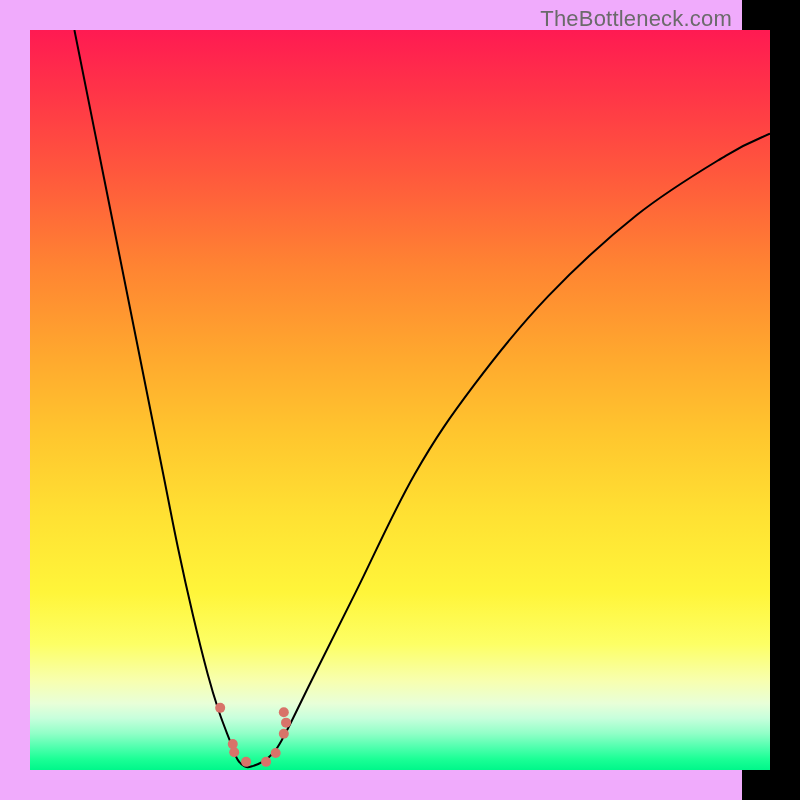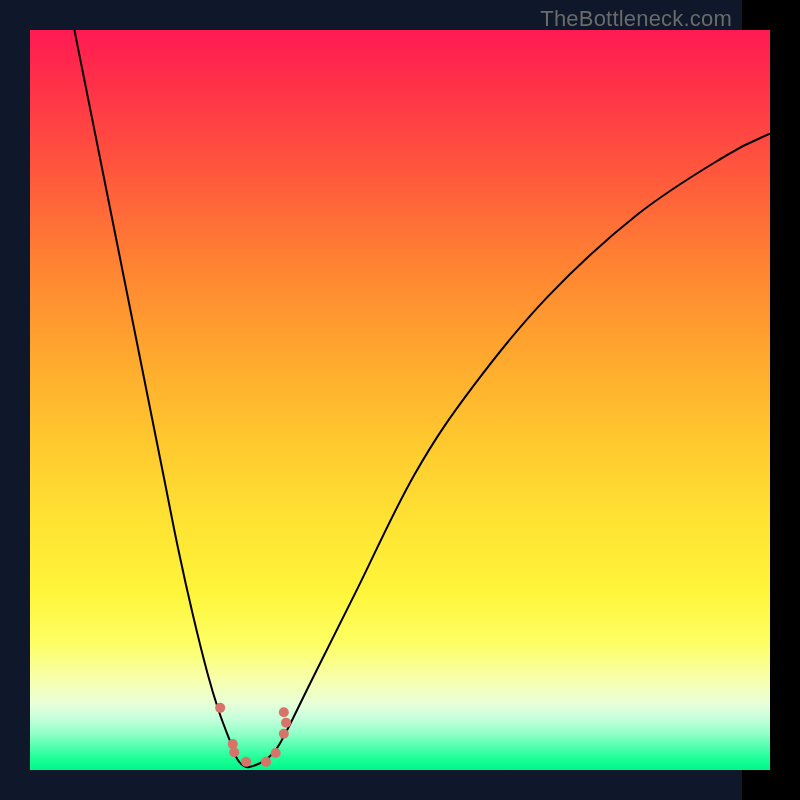--- a/index.html
+++ b/index.html
@@ -8,21 +8,21 @@
     width: 800px;
     height: 800px;
     overflow: hidden;
     background: #000;
     font-family: Arial, Helvetica, sans-serif;
   }
   .frame {
     position: absolute;
     top: 0; left: 0;
     width: 742px; height: 800px;
-    background: #0f172a;
+    background: #f0abfc;
   }
   .plot {
     position: absolute;
     top: 30px;
     left: 30px;
     width: 740px;
     height: 740px;
     overflow: hidden;
   }
   .gradient-bg {

